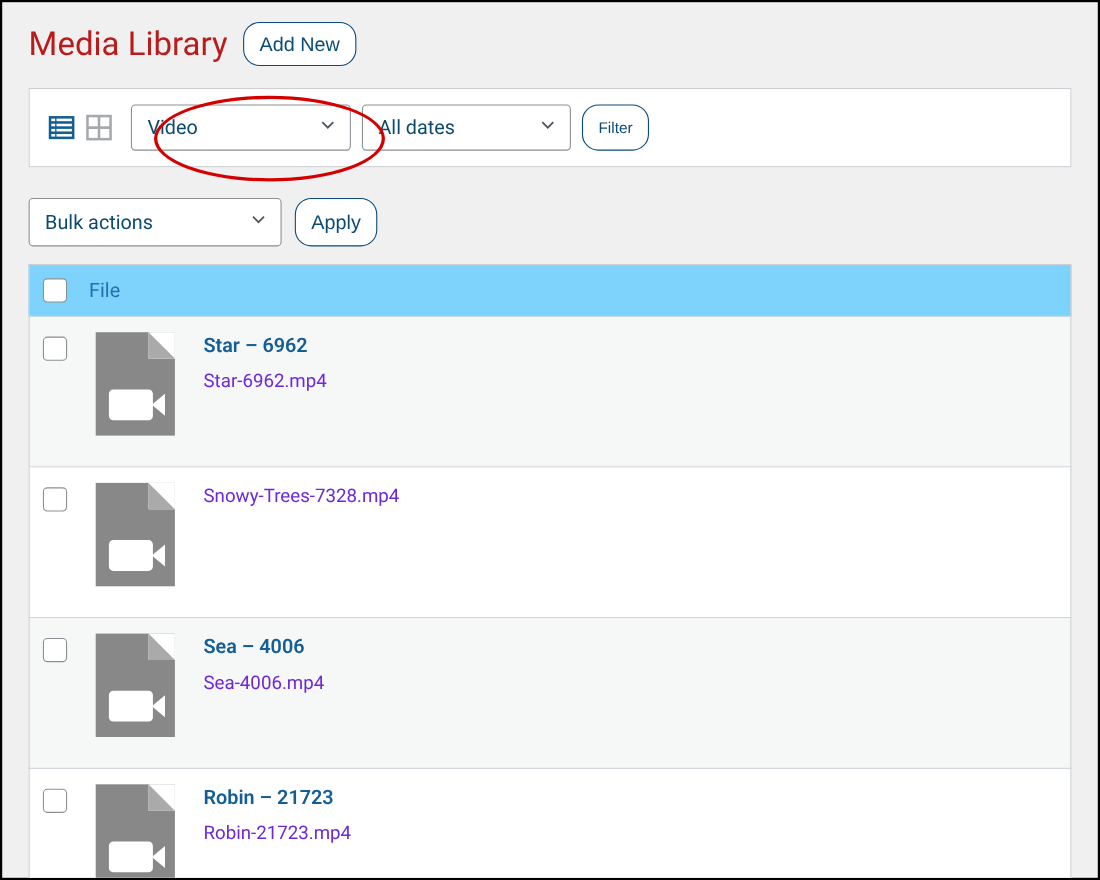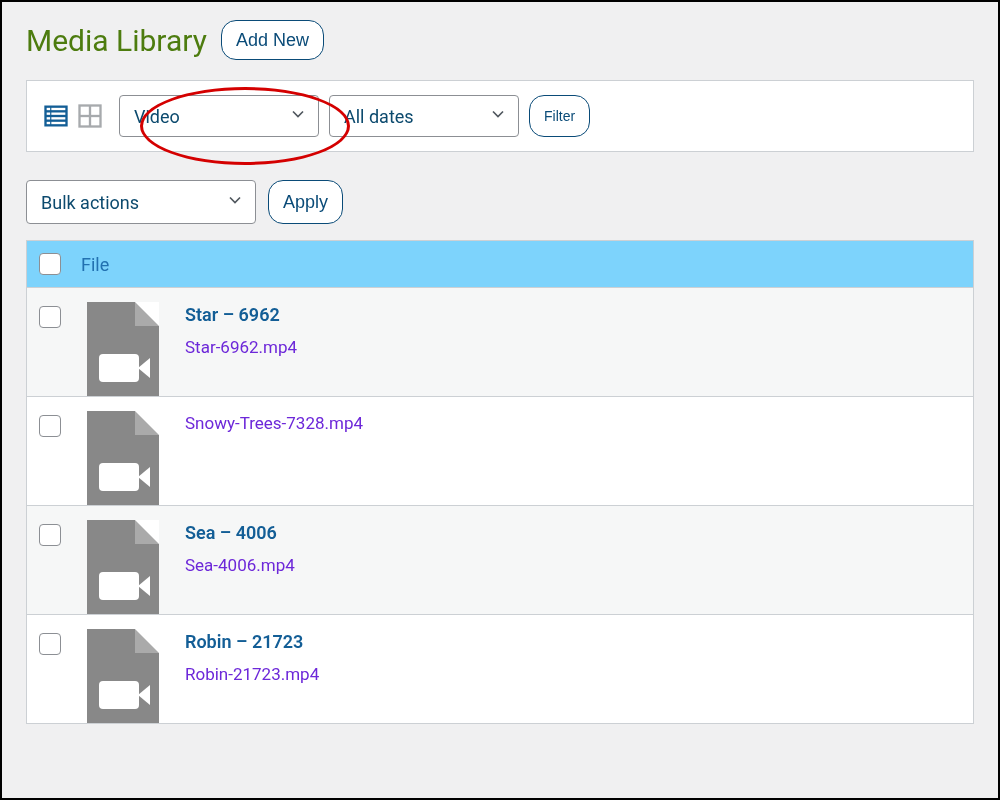--- a/index.html
+++ b/index.html
@@ -19,21 +19,21 @@
   }
   .header {
     padding: 18px 24px 12px 24px;
     display: flex;
     align-items: center;
     gap: 14px;
   }
   .page-title {
     font-size: 30px;
     font-weight: 400;
-    color: #4d7c0f;
+    color: #b91c1c;
   }
   .btn {
     display: inline-flex;
     align-items: center;
     justify-content: center;
     padding: 6px 14px;
     border: 1px solid #0a4b78;
     color: #0a4b78;
     background: #fff;
     font-size: 17px;
@@ -101,21 +101,21 @@
   .col-file-head {
     color: #2271b1;
     font-size: 18px;
     cursor: pointer;
   }
   .row {
     border: 1px solid #ccd0d4;
     border-top: none;
     display: flex;
     align-items: flex-start;
-    padding: 14px 12px 0 12px;
+    padding: 14px 12px 28px 12px;
     gap: 26px;
   }
   .row.alt { background: #f6f7f7; }
   .row.even { background: #fff; }
   .row .cb { margin-top: 4px; }
   .thumb {
     width: 72px; height: 94px;
     background: #888;
     position: relative;
     flex-shrink: 0;

